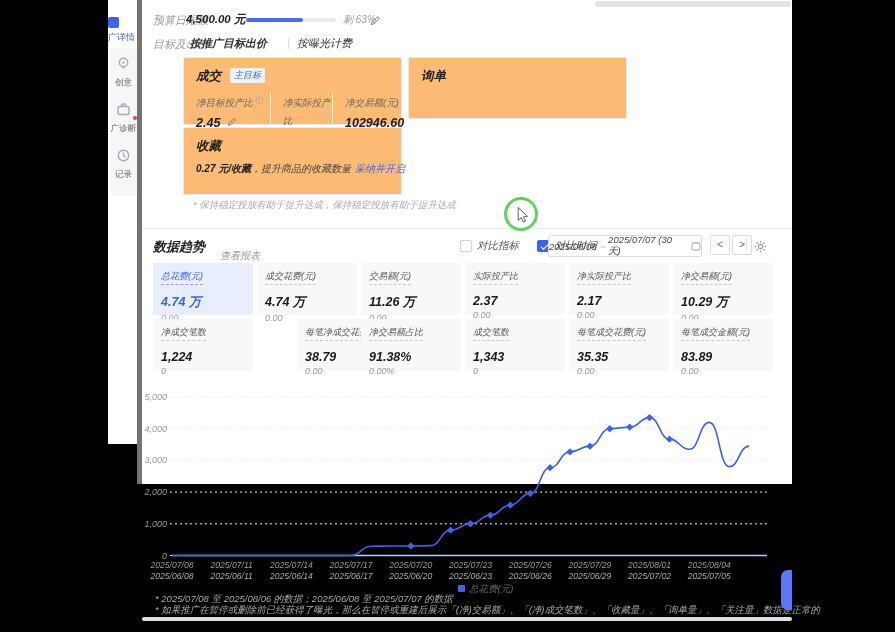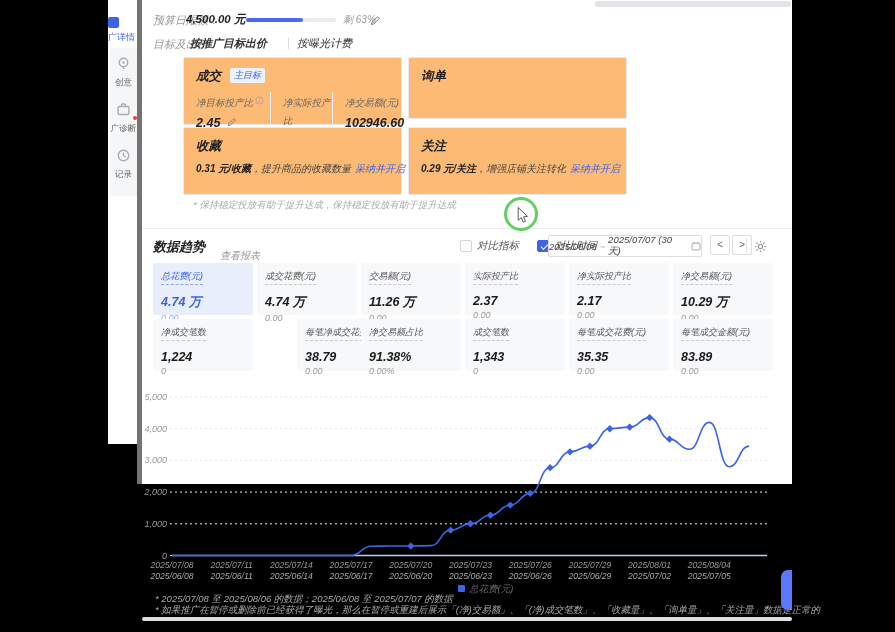--- a/index.html
+++ b/index.html
@@ -149,27 +149,23 @@
         <div class="mvalue">102946.60</div>
       </div>
     </div>
 
     <div class="gcard" style="left:266px;top:57px;width:217px;height:60px;">
       <span class="title">询单</span>
     </div>
 
     <div class="gcard" style="left:41px;top:127px;width:217px;height:66px;">
       <span class="title">收藏</span>
-      <div class="gdesc"><b>0.31 元/收藏</b><span>，提升商品的收藏数量</span><span class="adopt-link">采纳并开启</span></div>
-    </div>
-
-    <div class="gcard" style="left:266px;top:127px;width:217px;height:66px;">
-      <span class="title">关注</span>
-      <div class="gdesc"><b>0.29 元/关注</b><span>，增强店铺关注转化</span><span class="adopt-link">采纳并开启</span></div>
-    </div>
+      <div class="gdesc"><b>0.27 元/收藏</b><span>，提升商品的收藏数量</span><span class="adopt-link">采纳并开启</span></div>
+    </div>
+
 
     <div class="note" style="left:51px;top:199px;">* 保持稳定投放有助于提升达成，保持稳定投放有助于提升达成</div>
 
     <div class="divider"></div>
 
     <div class="cursor-ring">
       <svg width="12" height="16" viewBox="0 0 10 15" style="position:absolute;left:10px;top:7px;">
         <path d="M0.5 0.5 L0.5 12.5 L3.4 10 L5.2 14.2 L7.3 13.3 L5.5 9.2 L9.2 8.8 Z" fill="#fff" stroke="#555" stroke-width="0.9"></path>
       </svg>
     </div>

